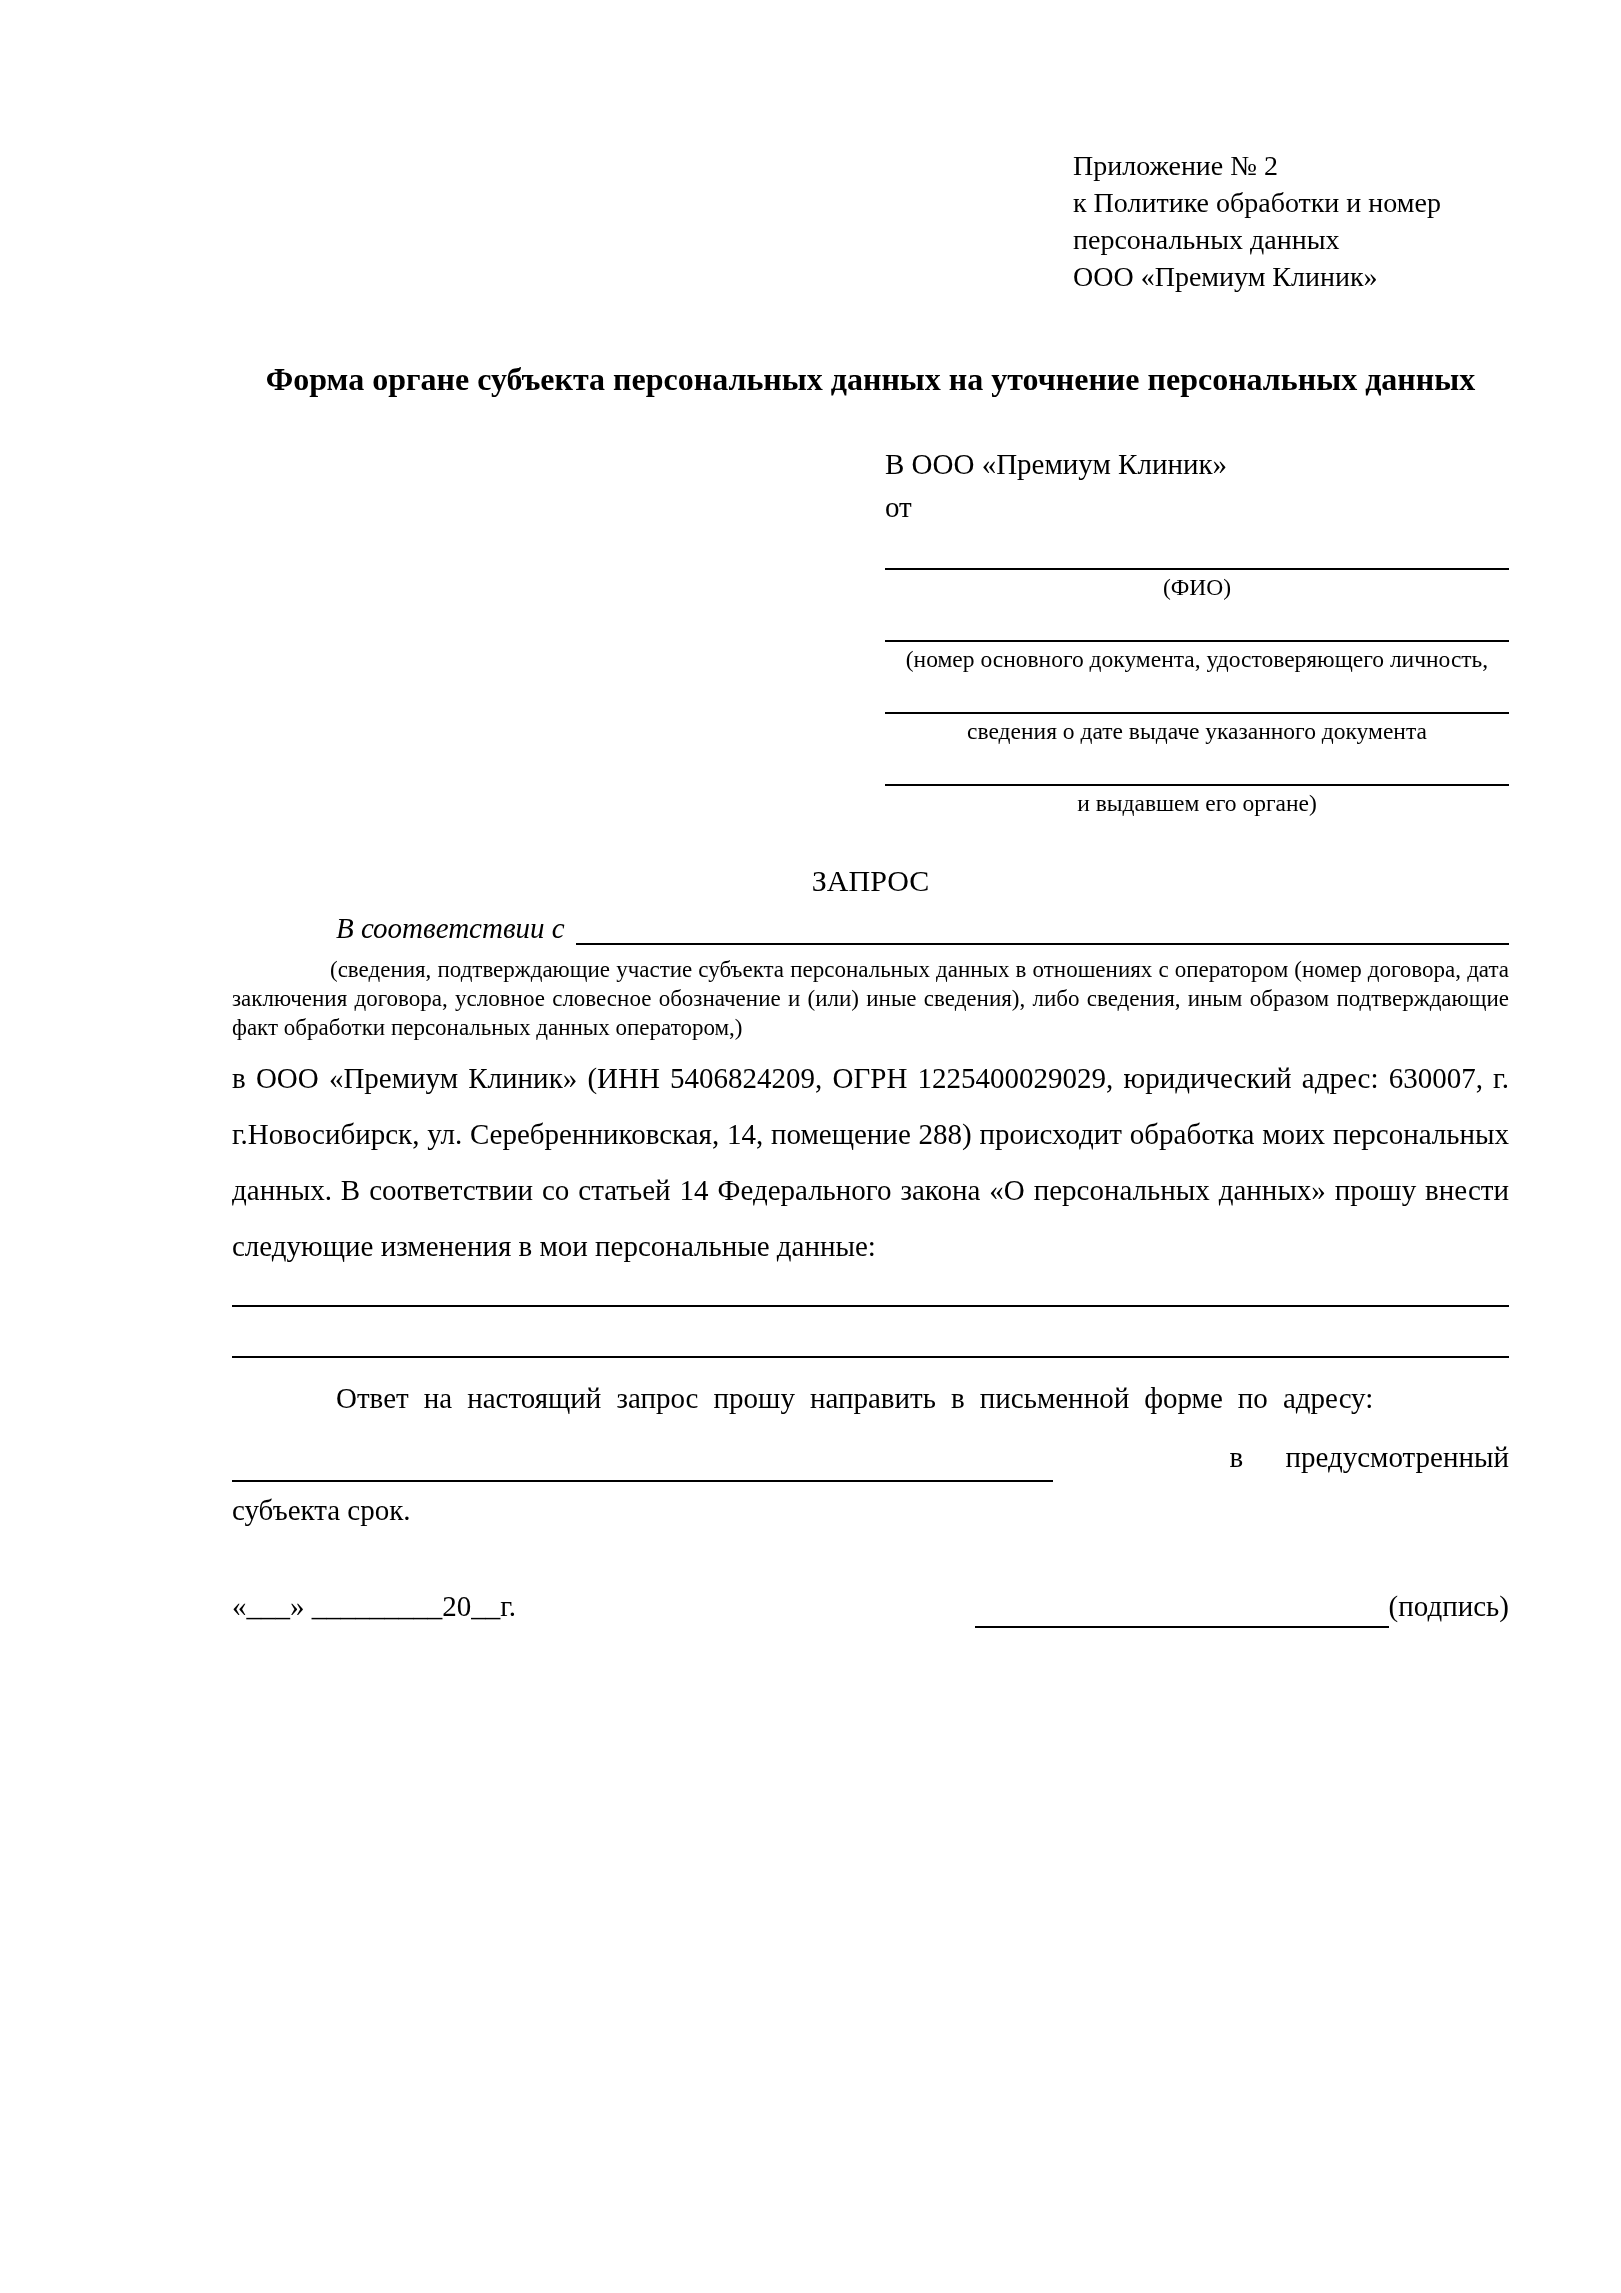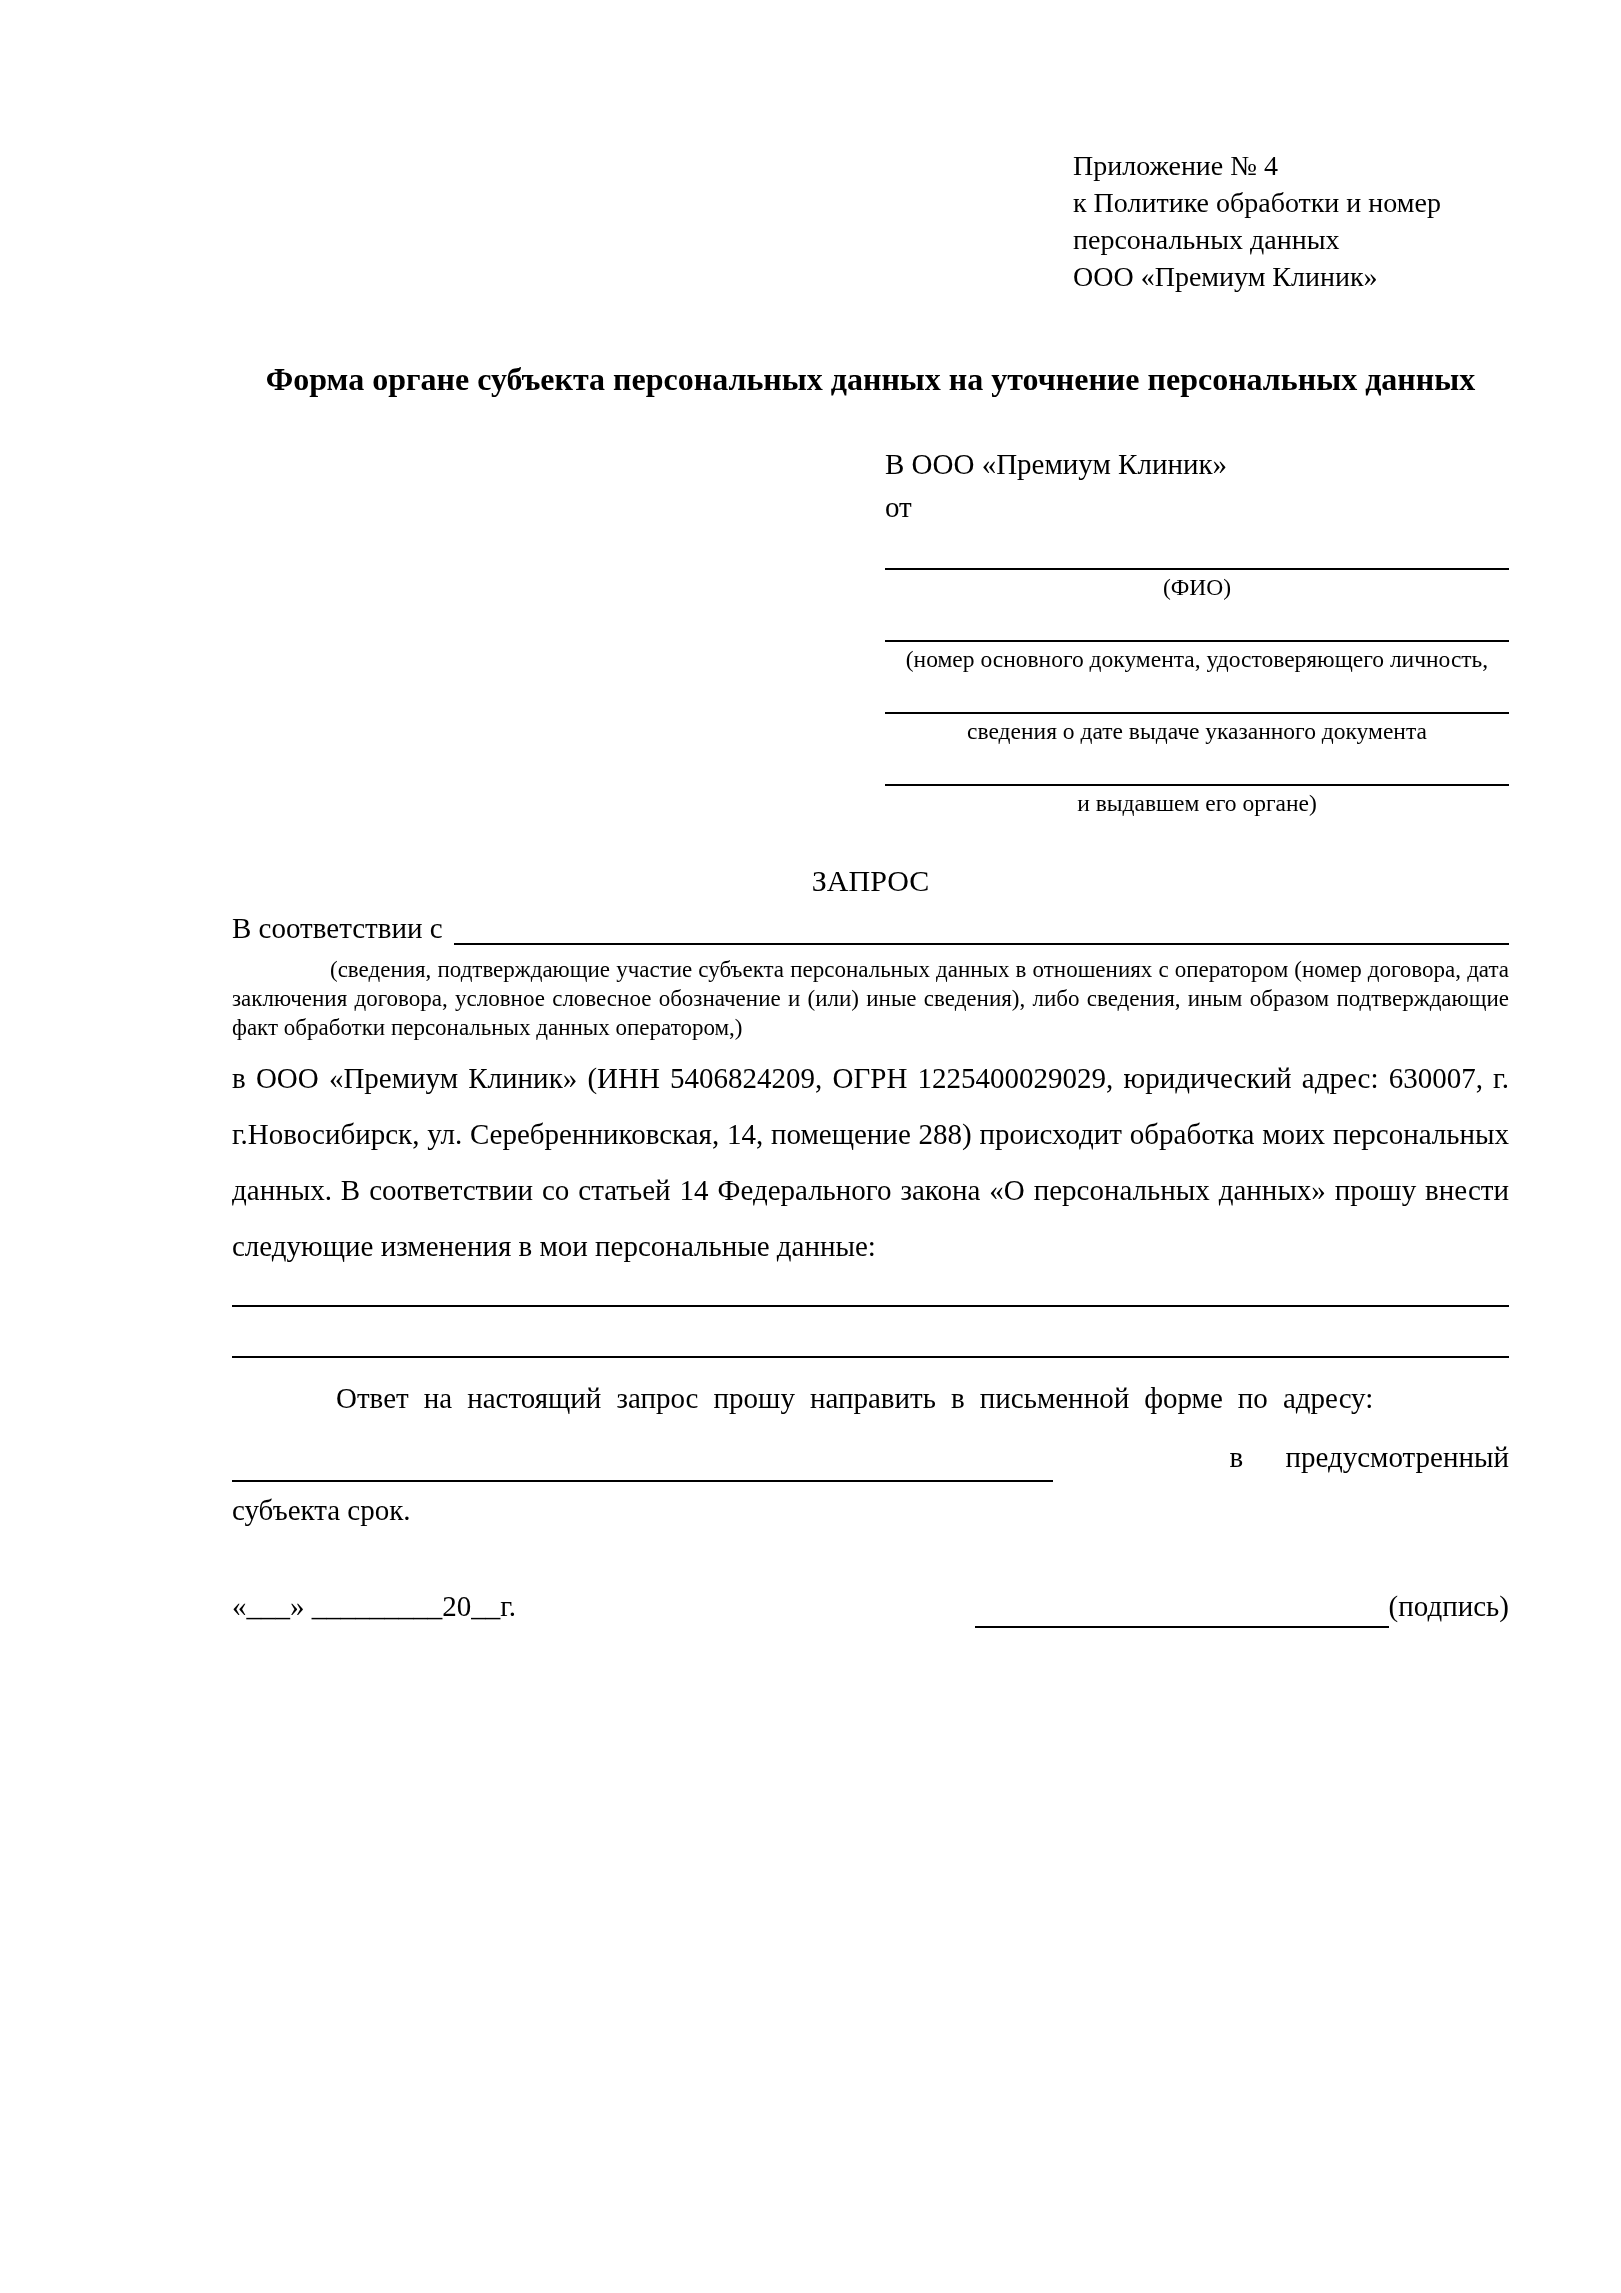--- a/index.html
+++ b/index.html
@@ -64,22 +64,24 @@
     line-height: 41px;
   }
   
   .accord {
     display: flex;
     margin-top: 5.9px;
     font-size: 29px;
     line-height: 45px;
   }
   .accord-text {
+    margin-left: 104px;
     white-space: nowrap;
     padding-right: 11.8px;
+    font-style: italic;
   }
   .accord-line {
     flex: 1;
     border-bottom: 2.9px solid #000;
     margin-bottom: 6.9px;
   }
   
   .footnote {
     font-size: 23px;
     line-height: 29px;
@@ -154,21 +156,21 @@
   .sig-label {
     white-space: nowrap;
   }
 </style>
 </head>
 <body>
 
 <div class="page">
 
   <div class="appendix">
-    <div>Приложение № 4</div>
+    <div>Приложение № 2</div>
     <div>к Политике обработки и номер</div>
     <div>персональных данных</div>
     <div>ООО «Премиум Клиник»</div>
   </div>
 
   <div class="doc-title">Форма органе субъекта персональных данных на уточнение персональных данных</div>
 
   <div class="addr">
     <div class="addr-to">В ООО «Премиум Клиник»</div>
     <div class="addr-from">от</div>

